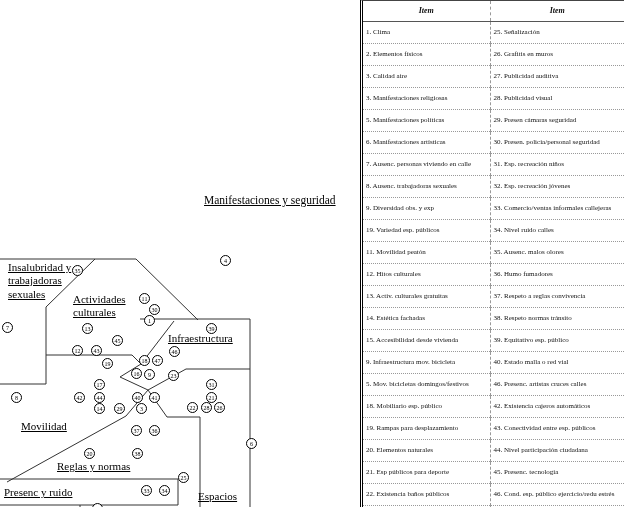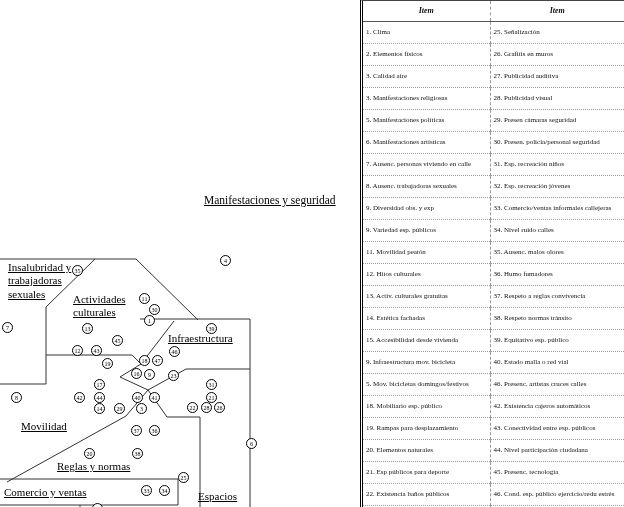--- a/index.html
+++ b/index.html
@@ -75,21 +75,21 @@
   <div id="region-labels">
       <div class="region-label" style="left: 204px; top: 177px; font-size: 11.5px;">Manifestaciones y seguridad</div>
       <div class="region-label" style="left: 8px; top: 245px;">Insalubridad y
 trabajadoras
 sexuales</div>
       <div class="region-label" style="left: 73px; top: 277px;">Actividades
 culturales</div>
       <div class="region-label" style="left: 168px; top: 316px;">Infraestructura</div>
       <div class="region-label" style="left: 21px; top: 404px;">Movilidad</div>
       <div class="region-label" style="left: 57px; top: 444px;">Reglas y normas</div>
-      <div class="region-label" style="left: 4px; top: 470px;">Comercio y ventas</div>
+      <div class="region-label" style="left: 4px; top: 470px;">Presenc y ruido</div>
       <div class="region-label" style="left: 198px; top: 474px;">Espacios</div>
       <div class="region-label" style="left: 144px; top: 489px;">deportivos e higiene</div>
     </div>
   <div id="map-points">
       <div class="point" style="left: 144px; top: 299px;">1</div>
       <div class="point" style="left: 136px; top: 387px;">3</div>
       <div class="point" style="left: 220px; top: 239px;">4</div>
       <div class="point" style="left: 246px; top: 422px;">6</div>
       <div class="point" style="left: 2px; top: 306px;">7</div>
       <div class="point" style="left: 11px; top: 376px;">8</div>
@@ -174,21 +174,21 @@
         </tr>
         <tr>
           <td class="c1">8. Ausenc. trabajadoras sexuales</td>
           <td>32. Esp. recreación jóvenes</td>
         </tr>
         <tr>
           <td class="c1">9. Diversidad obs. y exp</td>
           <td>33. Comercio/ventas informales callejeras</td>
         </tr>
         <tr>
-          <td class="c1">9. Variedad esp. públicos</td>
+          <td class="c1">19. Variedad esp. públicos</td>
           <td>34. Nivel ruido calles</td>
         </tr>
         <tr>
           <td class="c1">11. Movilidad peatón</td>
           <td>35. Ausenc. malos olores</td>
         </tr>
         <tr>
           <td class="c1">12. Hitos culturales</td>
           <td>36. Humo fumadores</td>
         </tr>

